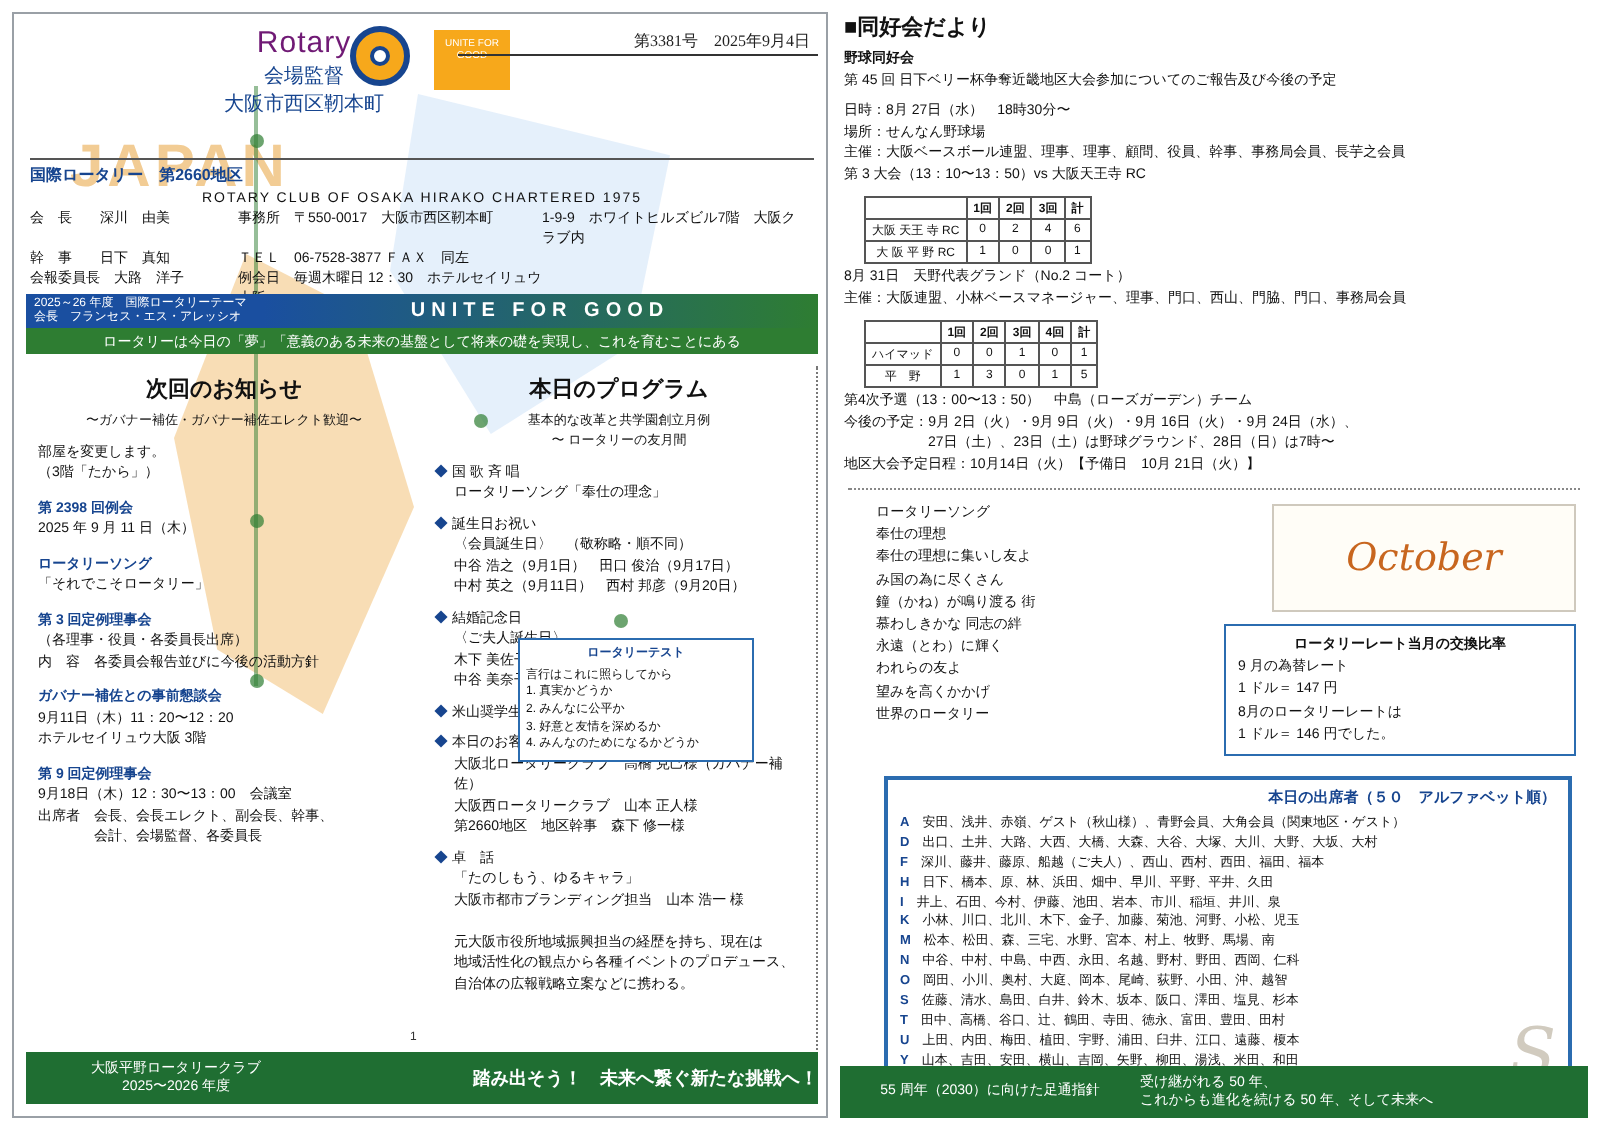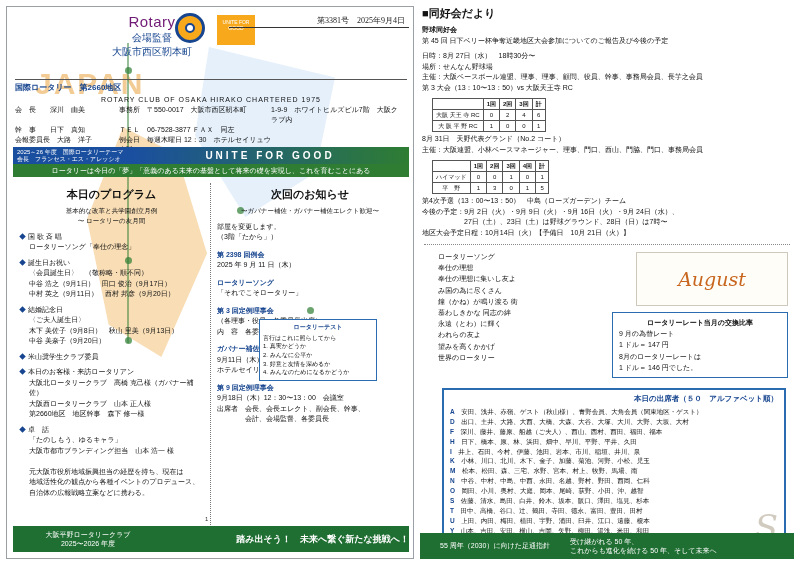--- a/index.html
+++ b/index.html
@@ -203,20 +203,53 @@
     <div class="themeband">
       <div class="lead">
         <div>2025～26 年度　国際ロータリーテーマ</div>
         <div>会長　フランセス・エス・アレッシオ</div>
       </div>
       <div class="ufg">UNITE FOR GOOD</div>
     </div>
     <div class="greenbar">ロータリーは今日の「夢」「意義のある未来の基盤として将来の礎を実現し、これを育むことにある</div>
 
     <div class="cols">
+      <div class="col colB">
+        <div class="colhead">次回のお知らせ</div>
+        <div class="sub center" style="margin-bottom:6px;">〜ガバナー補佐・ガバナー補佐エレクト歓迎〜</div>
+        <div class="ann">
+          <div>部屋を変更します。</div>
+          <div>（3階「たから」）</div>
+        </div>
+        <div class="ann">
+          <div class="no">第 2398 回例会</div>
+          <div style="white-space:pre-line">2025 年 9 月 11 日（木）</div>
+        </div>
+        <div class="ann">
+          <div class="no">ロータリーソング</div>
+          <div style="white-space:pre-line">「それでこそロータリー」</div>
+        </div>
+        <div class="ann">
+          <div class="no">第 3 回定例理事会</div>
+          <div style="white-space:pre-line">（各理事・役員・各委員長出席）
+内　容　各委員会報告並びに今後の活動方針</div>
+        </div>
+        <div class="ann">
+          <div class="no">ガバナー補佐との事前懇談会</div>
+          <div style="white-space:pre-line">9月11日（木）11：20〜12：20
+ホテルセイリュウ大阪 3階</div>
+        </div>
+        <div class="ann">
+          <div class="no">第 9 回定例理事会</div>
+          <div style="white-space:pre-line">9月18日（木）12：30〜13：00　会議室
+出席者　会長、会長エレクト、副会長、幹事、
+　　　　会計、会場監督、各委員長</div>
+        </div>
+      </div>
+
       <div class="col colA">
         <div class="colhead">本日のプログラム</div>
         <div class="sub center">基本的な改革と共学園創立月例</div>
         <div class="sub center" style="margin-bottom:6px;">〜 ロータリーの友月間</div>
 
         <div class="item">
           <div class="bullet">国 歌 斉 唱</div>
           <div style="padding-left:10px;white-space:pre-line">ロータリーソング「奉仕の理念」</div>
         </div>
         <div class="item">
@@ -241,53 +274,20 @@
 第2660地区　地区幹事　森下 修一様</div>
         </div>
         <div class="item">
           <div class="bullet">卓　話</div>
           <div style="padding-left:10px;white-space:pre-line">「たのしもう、ゆるキャラ」
   大阪市都市ブランディング担当　山本 浩一 様
 
 元大阪市役所地域振興担当の経歴を持ち、現在は
 地域活性化の観点から各種イベントのプロデュース、
 自治体の広報戦略立案などに携わる。</div>
-        </div>
-      </div>
-
-      <div class="col colB">
-        <div class="colhead">次回のお知らせ</div>
-        <div class="sub center" style="margin-bottom:6px;">〜ガバナー補佐・ガバナー補佐エレクト歓迎〜</div>
-        <div class="ann">
-          <div>部屋を変更します。</div>
-          <div>（3階「たから」）</div>
-        </div>
-        <div class="ann">
-          <div class="no">第 2398 回例会</div>
-          <div style="white-space:pre-line">2025 年 9 月 11 日（木）</div>
-        </div>
-        <div class="ann">
-          <div class="no">ロータリーソング</div>
-          <div style="white-space:pre-line">「それでこそロータリー」</div>
-        </div>
-        <div class="ann">
-          <div class="no">第 3 回定例理事会</div>
-          <div style="white-space:pre-line">（各理事・役員・各委員長出席）
-内　容　各委員会報告並びに今後の活動方針</div>
-        </div>
-        <div class="ann">
-          <div class="no">ガバナー補佐との事前懇談会</div>
-          <div style="white-space:pre-line">9月11日（木）11：20〜12：20
-ホテルセイリュウ大阪 3階</div>
-        </div>
-        <div class="ann">
-          <div class="no">第 9 回定例理事会</div>
-          <div style="white-space:pre-line">9月18日（木）12：30〜13：00　会議室
-出席者　会長、会長エレクト、副会長、幹事、
-　　　　会計、会場監督、各委員長</div>
         </div>
       </div>
     </div>
 
     <div class="quizbox">
       <div class="qt">ロータリーテスト</div>
       <div>言行はこれに照らしてから</div>
       <div>1. 真実かどうか</div>
       <div>2. みんなに公平か</div>
       <div>3. 好意と友情を深めるか</div>
@@ -389,21 +389,21 @@
       <div>み国の為に尽くさん</div>
       <div>鐘（かね）が鳴り渡る 街</div>
       <div>慕わしきかな 同志の絆</div>
       <div>永遠（とわ）に輝く</div>
       <div>われらの友よ</div>
       <div>望みを高くかかげ</div>
       <div>世界のロータリー</div>
     </div>
 
     <div class="sept-card">
-      <span>August</span>
+      <span>October</span>
     </div>
 
     <div class="ratebox">
       <div style="text-align:center;font-weight:bold">ロータリーレート当月の交換比率</div>
       <div>9 月の為替レート</div>
       <div>1 ドル＝ 147 円</div>
       <div>8月のロータリーレートは</div>
       <div>1 ドル＝ 146 円でした。</div>
     </div>
 

